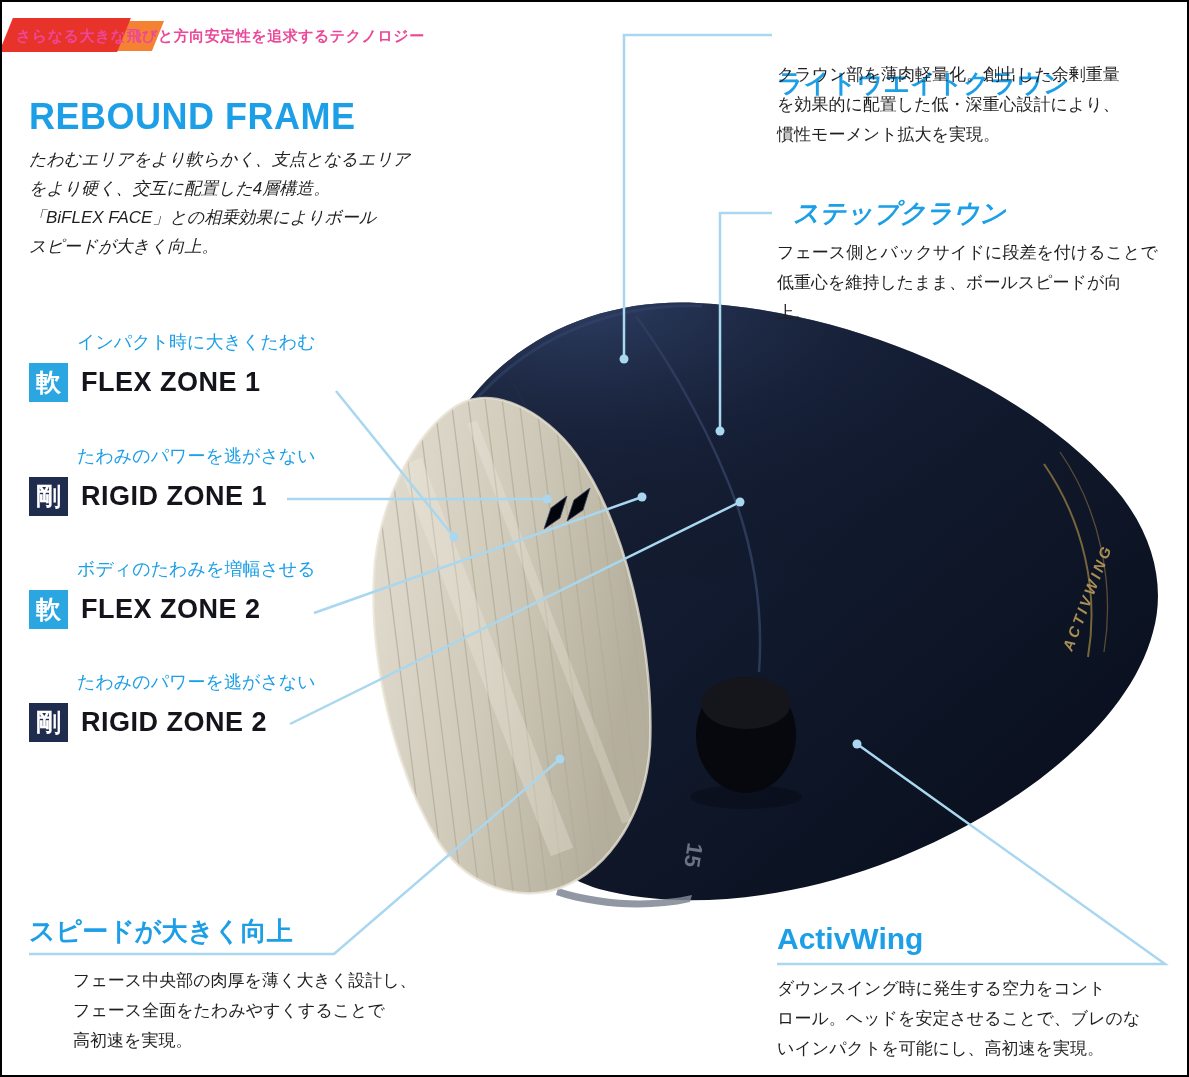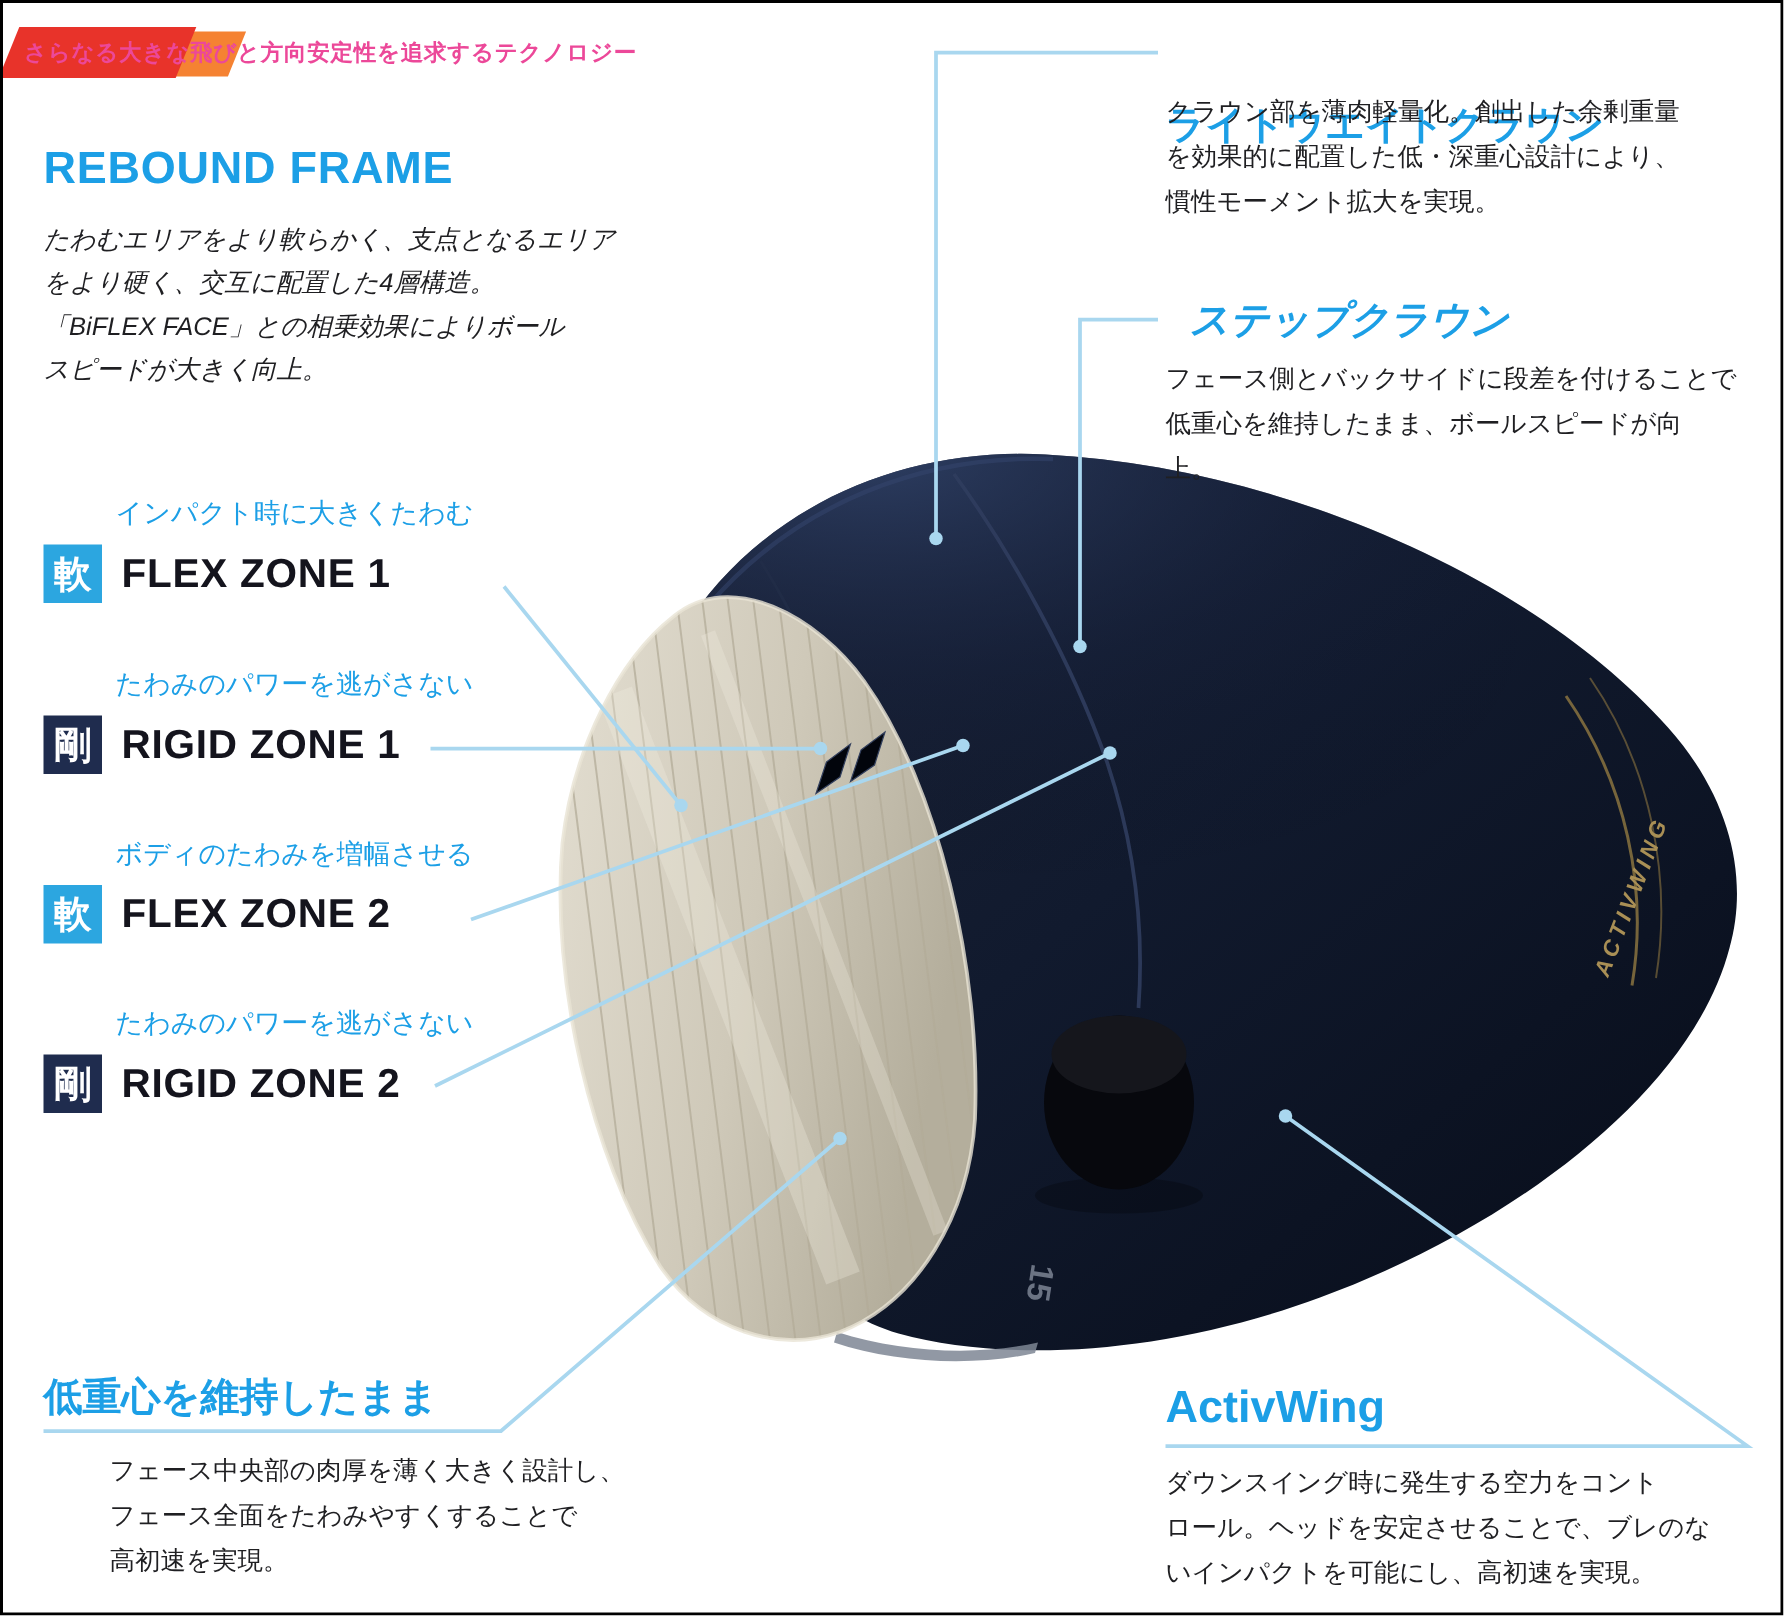--- a/index.html
+++ b/index.html
@@ -12,21 +12,21 @@
   .page > svg { position:absolute; left:0; top:0; z-index:1; }
 
   
   .headline { position:absolute; left:8px; top:18px; z-index:3; height:32px; }
   .headline-text { position:relative; z-index:2; font-size:15px; font-weight:bold; color:#ec4899; letter-spacing:.5px; line-height:32px; padding-left:6px; }
   .hl { position:absolute; z-index:0; transform:skewX(-22deg); }
   .hl-red    { left:-4px; top:-2px; width:118px; height:34px; background:var(--highlight-red,#E8332A); z-index:1; }
   .hl-orange { left:100px; top:1px;  width:48px;  height:30px; background:var(--highlight-orange,#F58232); }
 
   .sec-title { position:absolute; z-index:3; color:var(--accent,#1C9FE6); font-weight:bold; }
-  .rebound-title { left:27px; top:94px; font-size:30px; letter-spacing:.5px; }
+  .rebound-title { left:27px; top:94px; font-size:36px; letter-spacing:.5px; }
   .body-text { position:absolute; z-index:3; font-size:17px; line-height:29px; color:#1f1f22; white-space:pre-line; }
 
   .zone { position:absolute; left:27px; z-index:3; }
   .zone-caption { color:var(--accent,#1C9FE6); font-size:18px; margin-bottom:9px;margin-left:48px; }
   .zone-row { display:flex; align-items:center; gap:13px; }
   .zone-badge { width:39px; height:39px; display:flex; align-items:center; justify-content:center; color:#fff; font-size:25px; font-weight:bold; flex:0 0 auto; }
   .zone-badge.soft  { background:var(--soft-badge,#2CA6E0); }
   .zone-badge.rigid { background:var(--rigid-badge,#1F2C4E); }
   .zone-name { font-size:27px; font-weight:bold; color:#14141d; letter-spacing:.5px; }
 
@@ -177,21 +177,21 @@
     </div>
   </div>
   <div class="zone" style="top:668px;">
     <div class="zone-caption">たわみのパワーを逃がさない</div>
     <div class="zone-row">
       <span class="zone-badge rigid">剛</span>
       <span class="zone-name">RIGID ZONE 2</span>
     </div>
   </div>
 
-  <h2 class="co-title" style="left:27px; top:912px;">低重心を維持したまま</h2>
+  <h2 class="co-title" style="left:27px; top:912px;">スピードが大きく向上</h2>
   <p class="co-body" style="left:27px; top:964px; width:400px;margin-left:44px;">フェース中央部の肉厚を薄く大きく設計し、
 フェース全面をたわみやすくすることで
 高初速を実現。</p>
 
   <h2 class="co-title" style="left:775px; top:16px;margin-top:48px;">ライトウエイトクラウン</h2>
   <p class="co-body" style="left:775px; top:58px; width:415px;">クラウン部を薄肉軽量化。創出した余剰重量
 を効果的に配置した低・深重心設計により、
 慣性モーメント拡大を実現。</p>
 
   <h2 class="co-title" style="left:791px; top:194px;font-style:italic;">ステップクラウン</h2>

